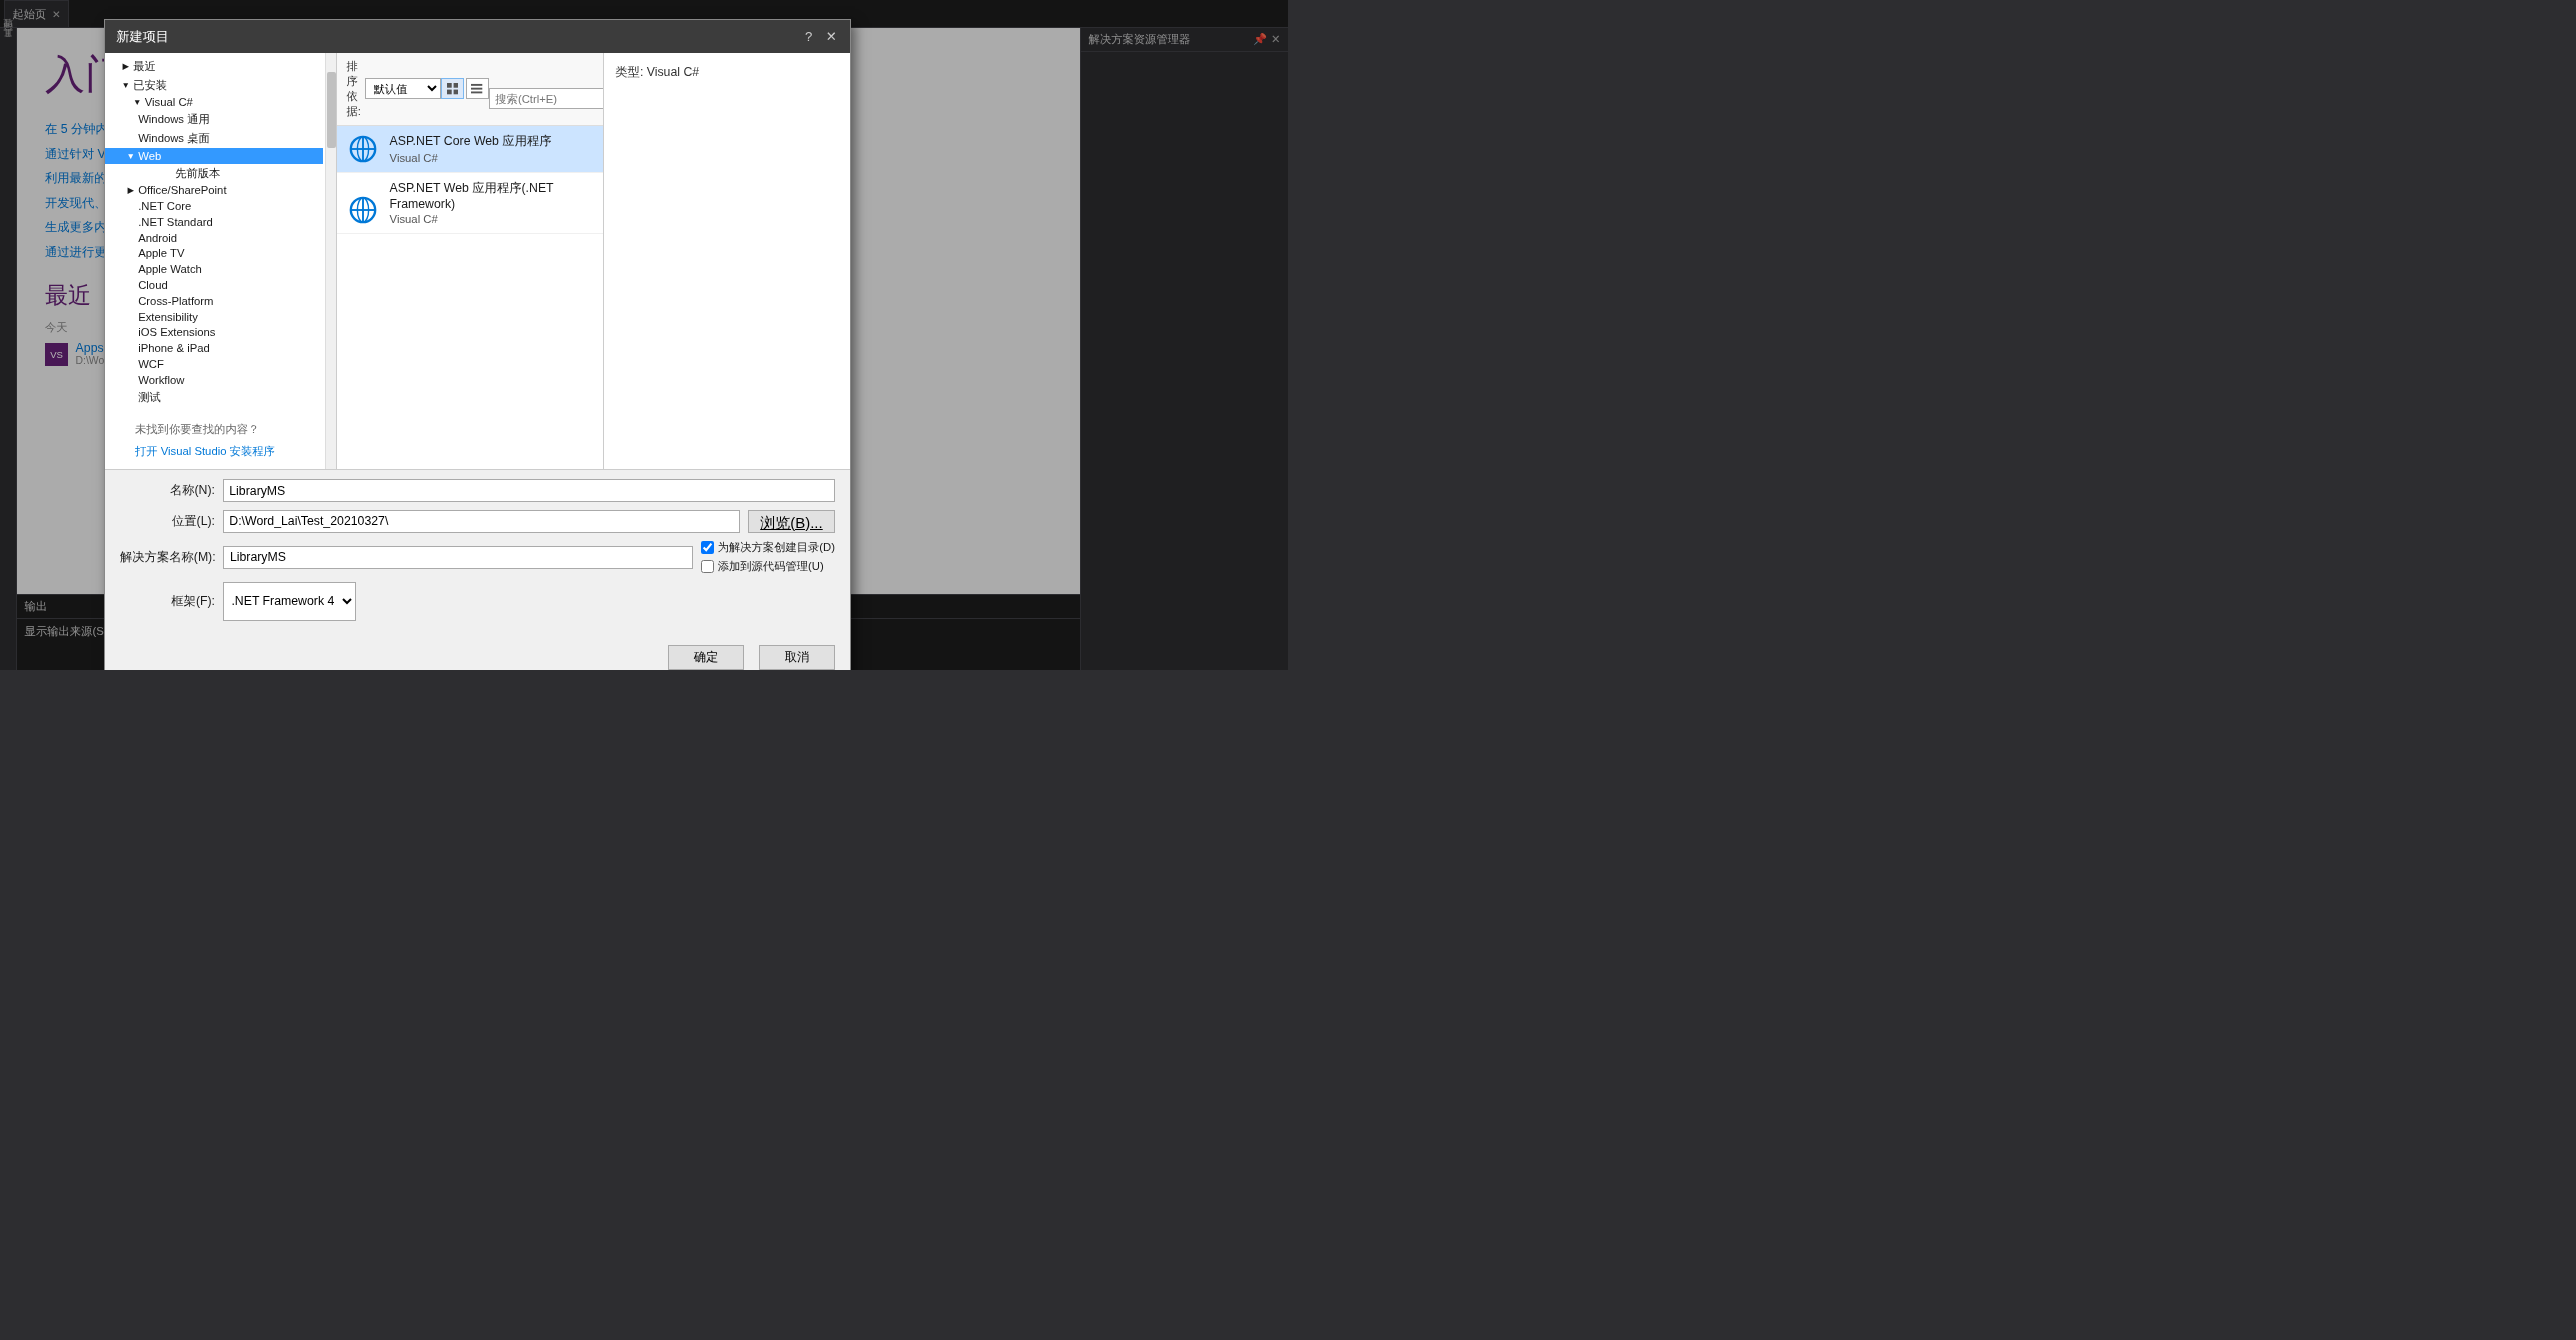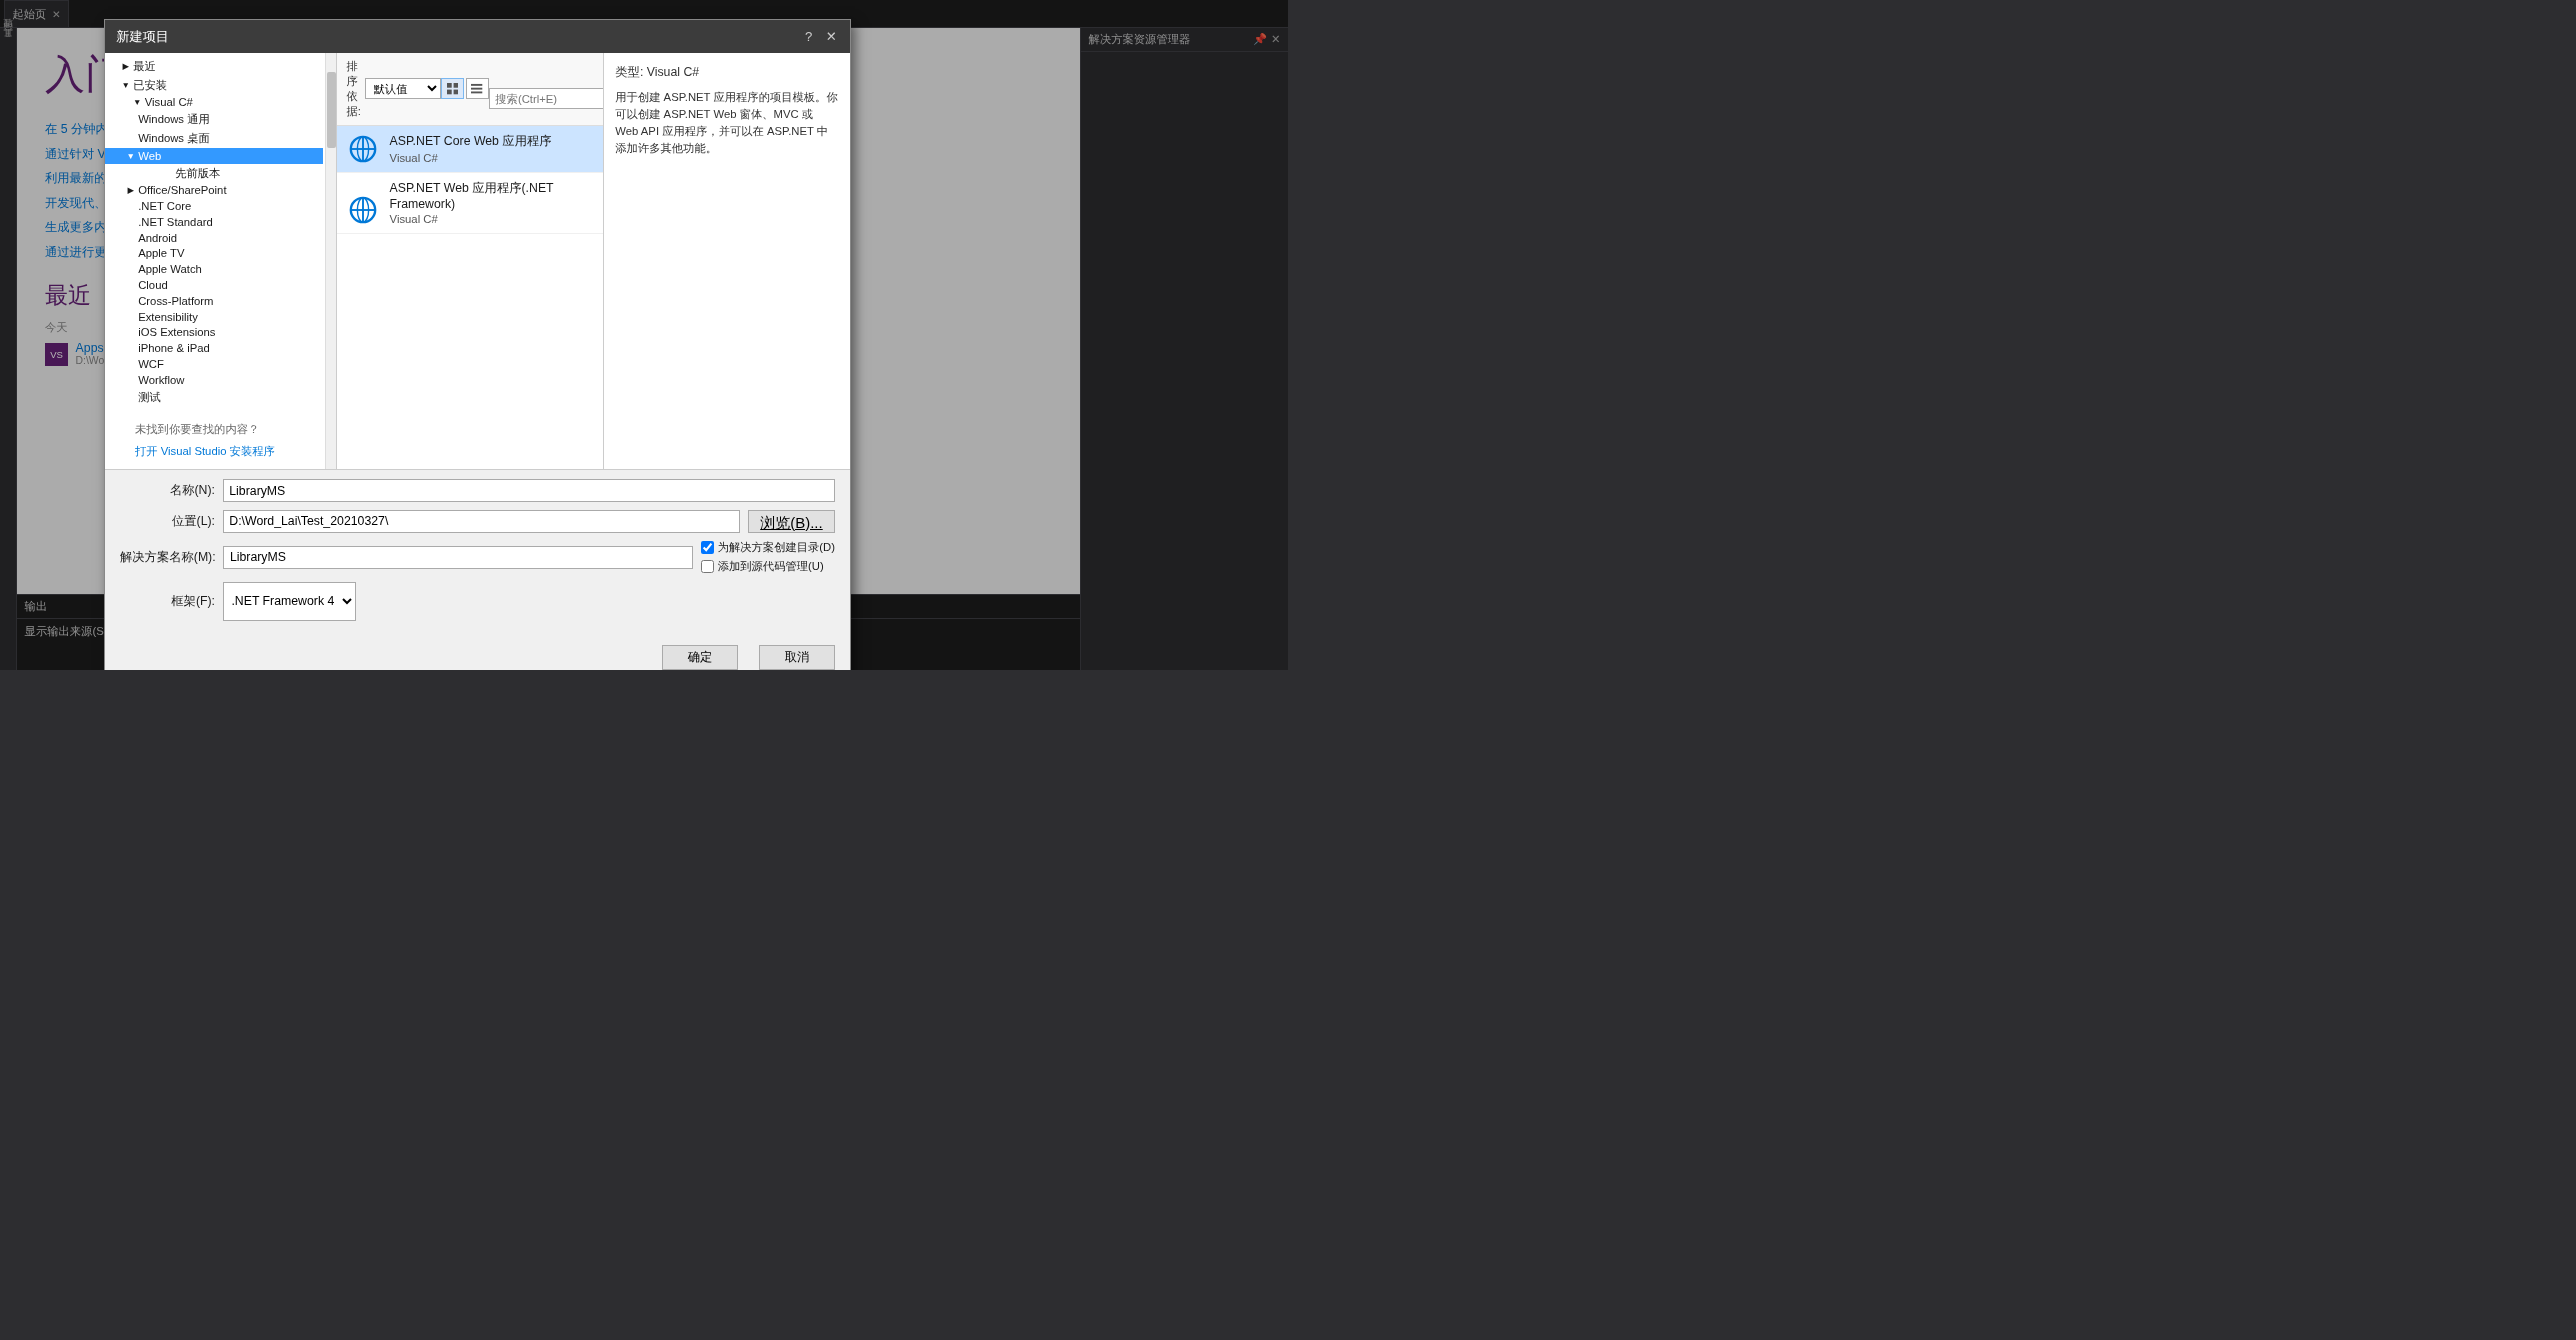--- a/index.html
+++ b/index.html
@@ -415,21 +415,21 @@
       align-items: center;
       gap: 3.8px;
       font-size: 11.3px;
       color: #1a1a1a;
       cursor: pointer;
     }
 
     .dialog-buttons {
       display: flex;
       justify-content: flex-end;
-      gap: 21px;
+      gap: 15px;
       padding: 7.6px 15px 9.5px;
       margin-left: 20px;
     }
     .ok-btn, .cancel-btn {
       min-width: 76px;
       height: 24.6px;
       border: 0.9px solid #aaa;
       font-size: 12.3px;
       cursor: pointer;
       padding: 0 15px;
@@ -702,21 +702,20 @@
               <div class="template-name">ASP.NET Web 应用程序(.NET Framework)</div>
               <div class="template-lang">Visual C#</div>
             </div>
           </div>
         </div>
 
         <div class="desc-panel">
           <div class="desc-type">
             <span>类型: Visual C#</span>
           </div>
-          <div class="desc-text">用于创建 ASP.NET 应用程序的项目模板。你可以创建 ASP.NET Web 窗体、MVC 或 Web API 应用程序，并可以在 ASP.NET 中添加许多其他功能。</div>
         </div>
 
       </div>
 
       <div class="dialog-form">
 
         <div class="form-row">
           <label class="form-label">名称(N):</label>
           <input class="form-input" type="text" value="LibraryMS" style="">
         </div>

